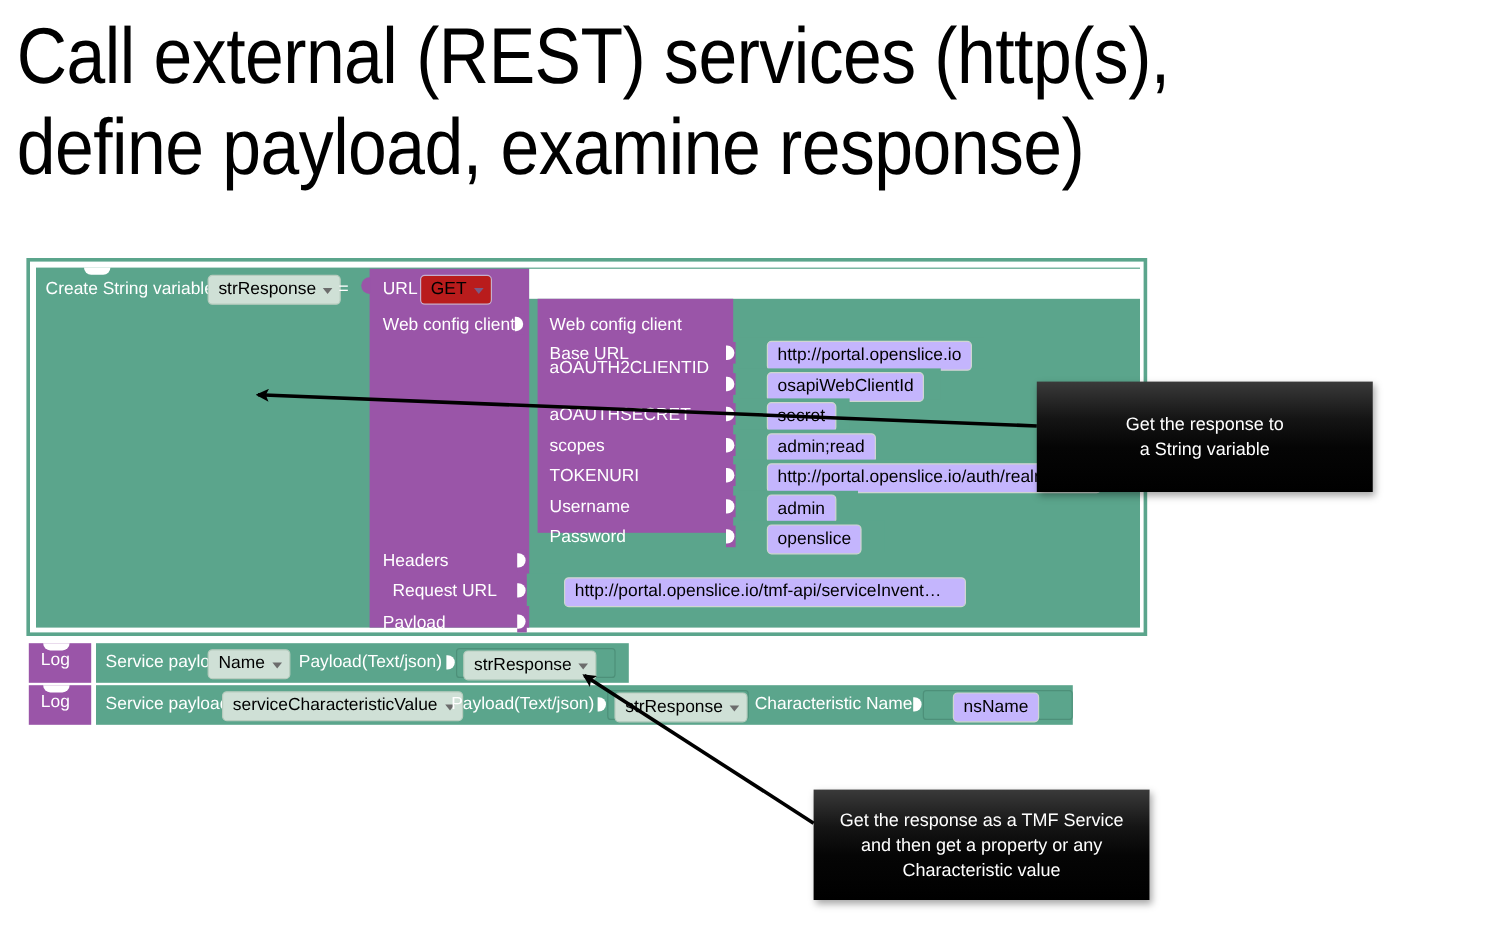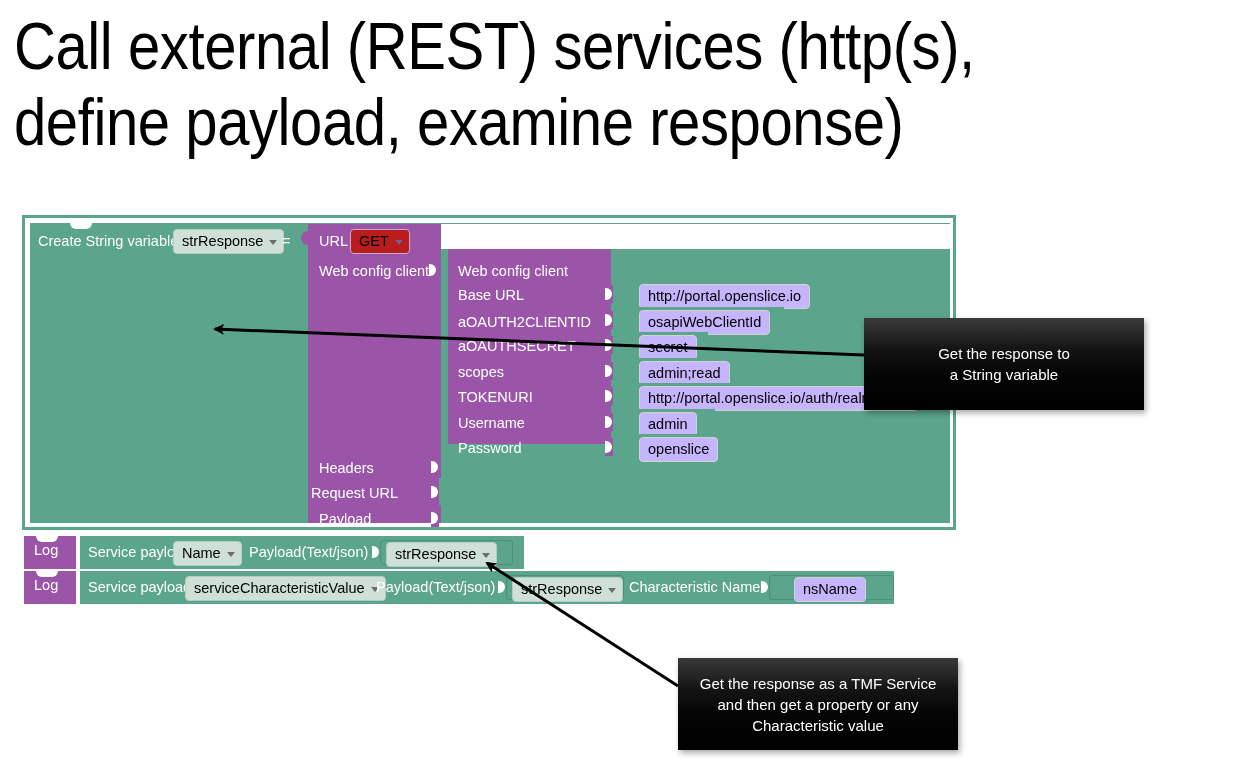--- a/index.html
+++ b/index.html
@@ -211,21 +211,21 @@
 
   <div class="blk purple" style="left:423px; top:31px; width:163px; height:195px;"></div>
 
   <span class="blk-label" style="left:433px; top:46px;">Web config client</span>
 
   <div id="web-config-rows">
       <span class="blk-label right" style="left: 433px; top: 70px; width: 133px;">Base URL</span>
       <div class="socket" style="left: 580px; top: 67px; background: rgb(154, 85, 168);"></div>
       <div class="blk teal" style="left: 590px; top: 63px; width: 205px; height: 26px;"></div>
       <div class="field-text" style="left: 614px; top: 66px;">http://portal.openslice.io</div>
-      <span class="blk-label right" style="left: 433px; top: 97px; width: 133px;">aOAUTH2CLIENTID</span>
+      <span class="blk-label right" style="left: 433px; top: 82px; width: 133px;">aOAUTH2CLIENTID</span>
       <div class="socket" style="left: 580px; top: 92.5px; background: rgb(154, 85, 168);"></div>
       <div class="blk teal" style="left: 590px; top: 88.5px; width: 169px; height: 26px;"></div>
       <div class="field-text" style="left: 614px; top: 91.5px;">osapiWebClientId</div>
       <span class="blk-label right" style="left: 433px; top: 121px; width: 133px;">aOAUTHSECRET</span>
       <div class="socket" style="left: 580px; top: 118px; background: rgb(154, 85, 168);"></div>
       <div class="blk teal" style="left: 590px; top: 114px; width: 93px; height: 26px;"></div>
       <div class="field-text" style="left: 614px; top: 117px;">secret</div>
       <span class="blk-label right" style="left: 433px; top: 146.5px; width: 133px;">scopes</span>
       <div class="socket" style="left: 580px; top: 143.5px; background: rgb(154, 85, 168);"></div>
       <div class="blk teal" style="left: 590px; top: 139.5px; width: 135px; height: 26px;"></div>
@@ -240,23 +240,24 @@
       <div class="field-text" style="left: 614px; top: 193.5px;">admin</div>
       <span class="blk-label right" style="left: 433px; top: 223px; width: 133px;">Password</span>
       <div class="socket" style="left: 580px; top: 220px; background: rgb(154, 85, 168);"></div>
       <div class="blk teal" style="left: 590px; top: 216px; width: 122px; height: 26px;"></div>
       <div class="field-text" style="left: 614px; top: 219px;">openslice</div>
     </div>
 
   <span class="blk-label right" style="left:294px; top:243px; width:108px;">Headers</span>
   <div class="socket" style="left:406px; top:240px; background:#9A55A8;"></div>
 
-  <span class="blk-label right" style="left:286px; top:268px; width:108px;">Request URL</span>
+  <span class="blk-label right" style="left:302px; top:268px; width:108px;">Request URL</span>
   <div class="socket" style="left:406px; top:265px; background:#9A55A8;"></div>
   <div class="blk teal" style="left:414px; top:260px; width:371px; height:27px;"></div>
+  <div class="field-text" style="left:445px; top:263px; width:335px;">http://portal.openslice.io/tmf-api/serviceInvent…</div>
 
   <span class="blk-label right" style="left:294px; top:294px; width:108px;">Payload</span>
   <div class="socket" style="left:406px; top:291px; background:#9A55A8;"></div>
 
 </div>
 
 <div class="blk purple" style="left:24px; top:536px; width:52px; height:33px;"></div>
 <div class="notch-b" style="left:36px; top:536px; background:#ffffff;"></div>
 <span class="blk-label" style="left:34px; top:543px; position:absolute;">Log</span>
 <div class="blk teal" style="left:80px; top:536px; width:444px; height:33px;"></div>

